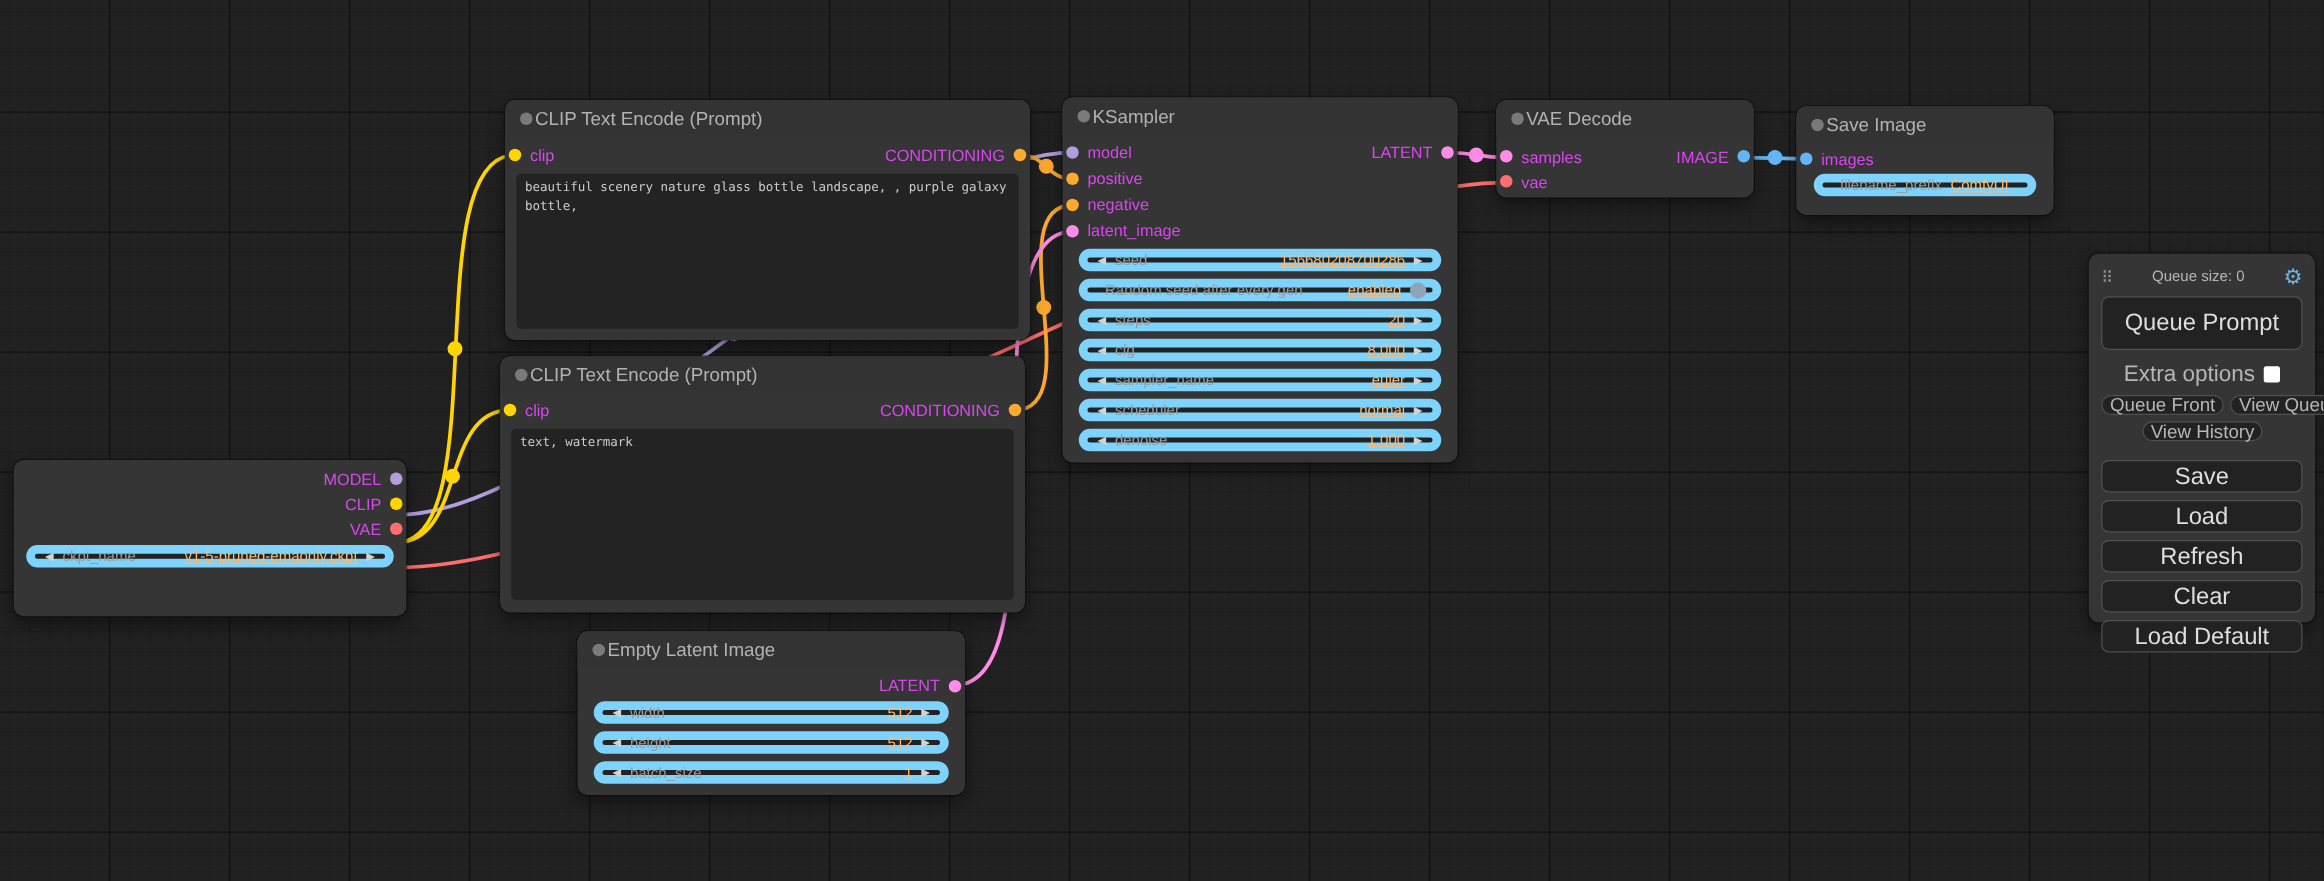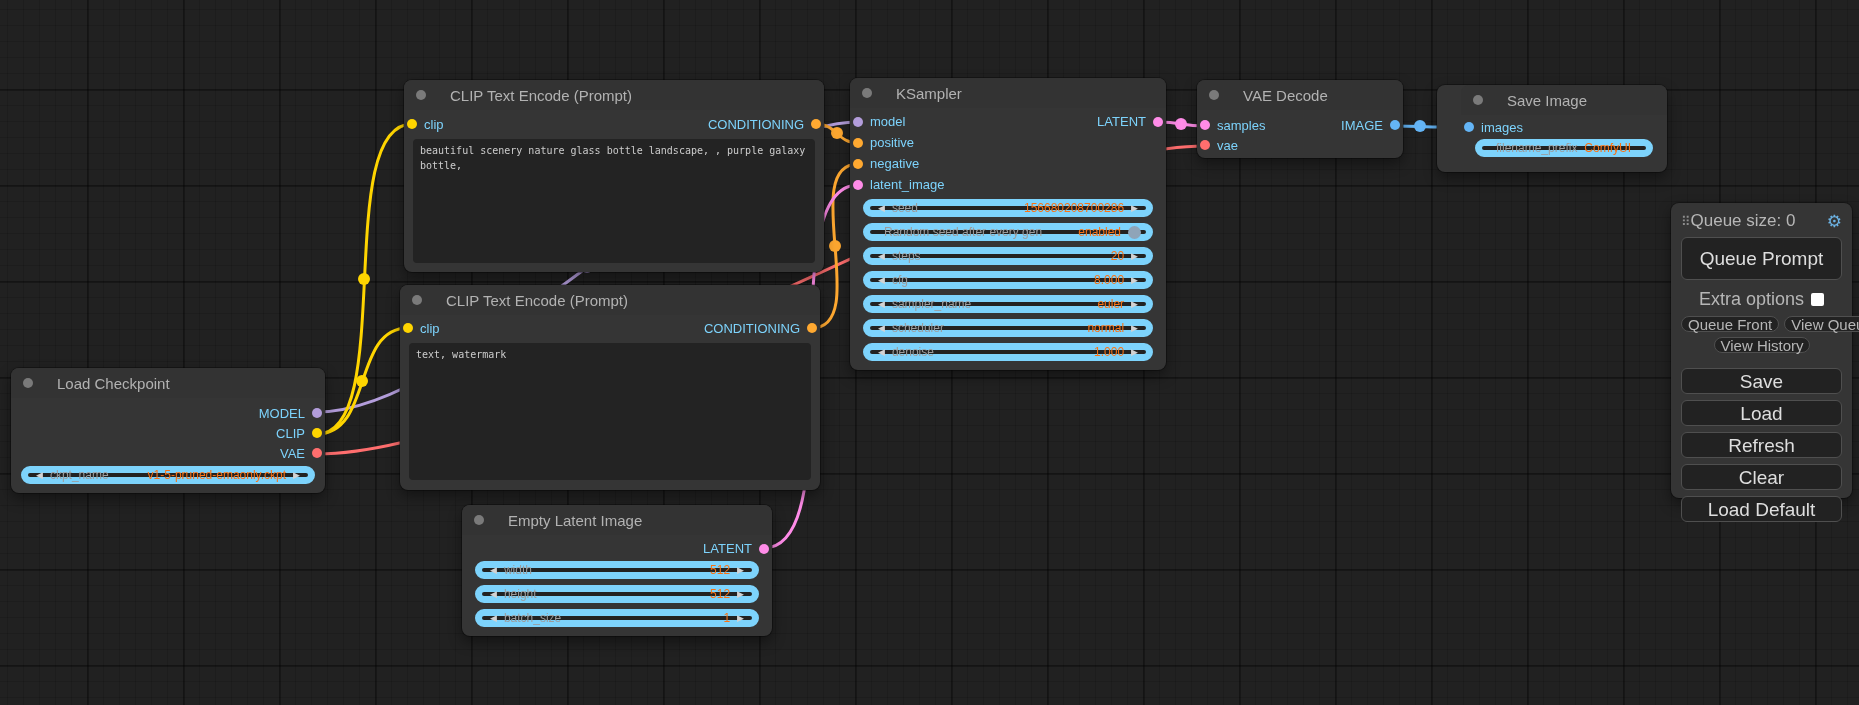--- a/index.html
+++ b/index.html
@@ -12,51 +12,51 @@
       linear-gradient(rgba(0,0,0,.13) 1px, transparent 1px),
       linear-gradient(90deg, rgba(0,0,0,.13) 1px, transparent 1px);
     background-size:96px 96px,96px 96px,16px 16px,16px 16px;
     background-position:-9px -7px;
     font-family:"Liberation Sans",sans-serif;
   }
   #wires{position:absolute;left:0;top:0;z-index:1;}
 
   .node{position:absolute;z-index:2;background:#353535;border-radius:8px;
     box-shadow:0 0 0 1px rgba(0,0,0,.32), 0 6px 14px rgba(0,0,0,.42);}
-  .ntitle{height:30px;display:flex;align-items:center;gap:24px;padding:0 12px;
+  .ntitle{height:30px;display:flex;align-items:center;gap:2px;padding:0 12px;
     color:#b2b2b2;font-size:15px;background:#333333;border-radius:8px 8px 0 0;}
   .tdot{width:10px;height:10px;border-radius:50%;background:#7a7a7a;flex:none;}
   .srow{position:relative;height:21px;display:flex;align-items:center;
-    font-size:13px;color:#7dd3fc;padding:0 20px;}
+    font-size:13px;color:#d946ef;padding:0 20px;}
   .srow .grow{flex:1;}
   .sdot{position:absolute;top:50%;width:10px;height:10px;border-radius:50%;transform:translateY(-50%);}
   .sdot.in{left:3px;} .sdot.out{right:3px;}
   .c-model{background:#B39DDB;} .c-clip{background:#FFD500;} .c-vae{background:#FF6E6E;}
   .c-cond{background:#FFA931;} .c-latent{background:#FF8CE8;} .c-image{background:#64B5F6;}
 
   .widget{height:18px;background:#222222;border:7px solid #7dd3fc;border-radius:10px;
     display:flex;align-items:center;padding:0 8px;font-size:12px;color:#9c9c9c;
     margin:6px 13px 0;box-sizing:border-box;}
   .widget .arr{color:#d2d2d2;font-size:9px;line-height:1;flex:none;}
   .widget .wlabel{margin-left:7px;white-space:nowrap;}
   .widget .wlabel.noarr{margin-left:6px;}
-  .widget .wvalue{margin-left:auto;margin-right:7px;color:#f97316;white-space:nowrap;}
+  .widget .wvalue{margin-left:auto;margin-right:7px;color:#fdba74;white-space:nowrap;text-decoration:underline;}
   .toggle{width:13px;height:13px;border-radius:50%;background:#8FA4B8;flex:none;margin-right:-3px;}
 
   .textarea{background:#232323;border-radius:4px;margin:4px 9px 0;padding:4px 7px;
     font-family:"DejaVu Sans Mono",monospace;font-size:10px;line-height:1.5;color:#cccccc;
     white-space:pre-wrap;word-break:break-word;box-sizing:border-box;}
 
   
   #queue{position:absolute;left:1671px;top:203px;width:181px;height:295px;z-index:3;
     background:#353535;border-radius:8px;box-shadow:0 0 0 1px rgba(0,0,0,.3),0 6px 14px rgba(0,0,0,.45);
     padding:8px 10px;box-sizing:border-box;color:#b6b6b6;}
   .qhead{display:flex;align-items:center;height:20px;}
   .qhandle{color:#8d8d8d;font-size:13px;line-height:1;flex:none;}
-  .qsize{flex:1;text-align:left;font-size:17px;}
+  .qsize{flex:1;text-align:center;font-size:12px;}
   .qgear{color:#6CB2E3;font-size:17px;line-height:1;flex:none;}
   .qbtn{display:block;width:100%;height:43px;background:#222222;border:1px solid #4f4f4f;
     border-radius:6px;color:#dedede;font-size:19px;text-align:center;line-height:24px;
     box-sizing:border-box;margin-top:6px;}
   .qbtn.sm{height:26px;line-height:23px;}
   .extra{display:flex;align-items:center;justify-content:center;gap:7px;font-size:18px;margin-top:9px;}
   .checkbox{width:13px;height:13px;background:#ffffff;border-radius:2px;flex:none;}
   .qsmallrow{display:flex;gap:5px;margin-top:6px;}
   .qsmall{flex:1;height:16px;background:#222222;border:1px solid #4f4f4f;border-radius:9px;
     color:#b6b6b6;font-size:15px;text-align:center;line-height:14px;box-sizing:border-box;white-space:nowrap;}
@@ -85,24 +85,20 @@
     <circle cx="587" cy="267" r="6" fill="#B39DDB"></circle>
     <circle cx="761" cy="300" r="6" fill="#FF6E6E"></circle>
     <circle cx="837" cy="133" r="6" fill="#FFA931"></circle>
     <circle cx="835" cy="246" r="6" fill="#FFA931"></circle>
     <circle cx="811" cy="366" r="6" fill="#FF8CE8"></circle>
     <circle cx="1181" cy="124" r="6" fill="#FF8CE8"></circle>
     <circle cx="1420" cy="126" r="6" fill="#64B5F6"></circle>
   </svg>
 
   <div class="node" style="left:11px;top:368px;width:314px;height:125px;">
-    <div class="ntitle">
-      <span class="tdot"></span>
-      <span>Load Checkpoint</span>
-    </div>
     <div class="srow" style="margin-top:5px;height:20px;justify-content:flex-end;">
       <span>MODEL</span>
       <span class="sdot out c-model"></span>
     </div>
     <div class="srow" style="height:20px;justify-content:flex-end;">
       <span>CLIP</span>
       <span class="sdot out c-clip"></span>
     </div>
     <div class="srow" style="height:20px;justify-content:flex-end;">
       <span>VAE</span>
@@ -253,21 +249,21 @@
       <span class="grow"></span>
       <span>IMAGE</span>
       <span class="sdot out c-image"></span>
     </div>
     <div class="srow" style="height:20px;">
       <span class="sdot in c-vae"></span>
       <span>vae</span>
     </div>
   </div>
 
-  <div class="node" style="left:1437px;top:85px;width:206px;height:87px;padding-left:24px;">
+  <div class="node" style="left:1437px;top:85px;width:206px;height:87px;">
     <div class="ntitle">
       <span class="tdot"></span>
       <span>Save Image</span>
     </div>
     <div class="srow" style="margin-top:2px;height:20px;">
       <span class="sdot in c-image"></span>
       <span>images</span>
     </div>
     <div class="widget" style="margin:2px 14px 0;">
       <span class="wlabel noarr">filename_prefix</span>

